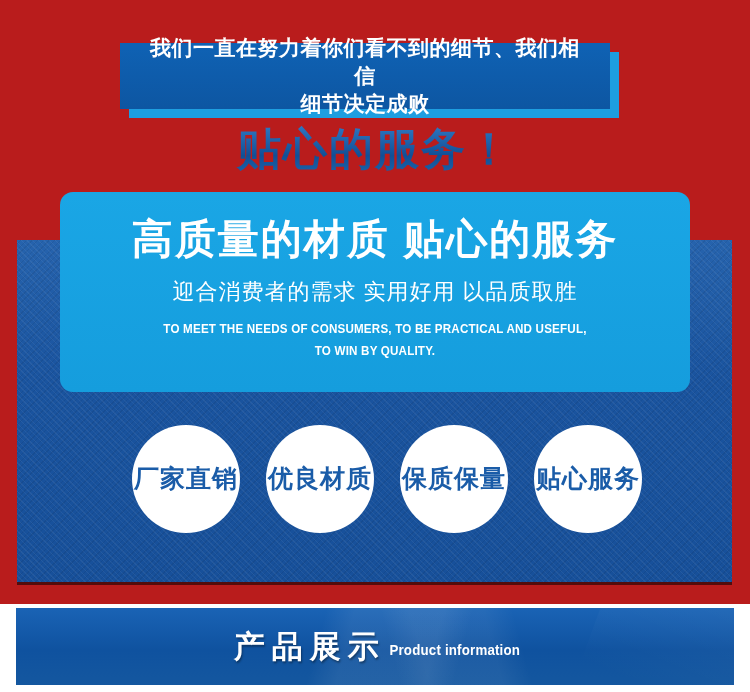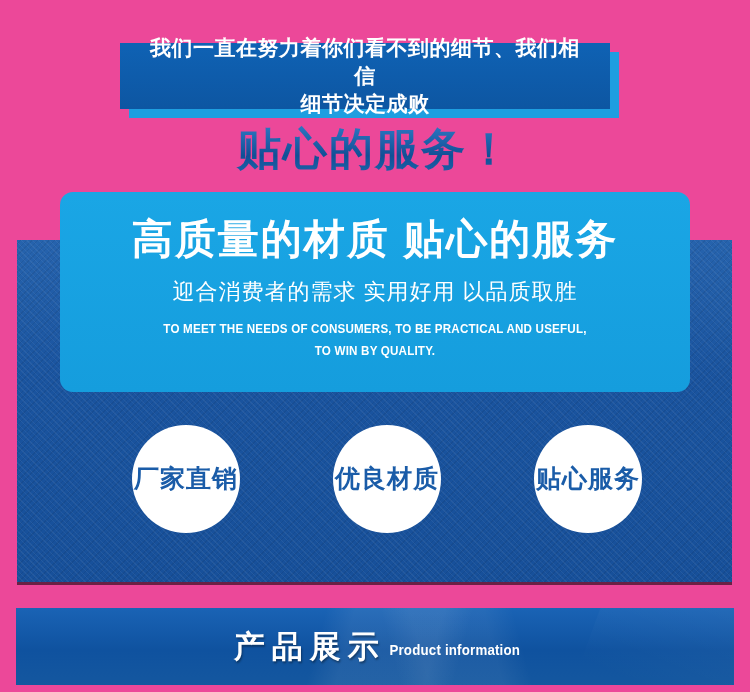--- a/index.html
+++ b/index.html
@@ -8,22 +8,22 @@
     width: 750px;
     height: 692px;
     background: #ffffff;
     font-family: "Liberation Sans", "DejaVu Sans", sans-serif;
     overflow: hidden;
   }
 
   #page {
     position: relative;
     width: 750px;
-    height: 692px;
-    background: #ec4899;
+    height: 604px;
+    background: #b91c1c;
   }
 
   
   .header-banner-wrap {
     position: absolute;
     left: 120px;
     top: 43px;
     width: 490px;
     height: 66px;
   }
@@ -250,20 +250,24 @@
   <div class="badges">
     <div class="badge">
       <div class="badge-line">厂家</div>
       <div class="badge-line">直销</div>
     </div>
     <div class="badge">
       <div class="badge-line">优良</div>
       <div class="badge-line">材质</div>
     </div>
     <div class="badge">
+      <div class="badge-line">保质</div>
+      <div class="badge-line">保量</div>
+    </div>
+    <div class="badge">
       <div class="badge-line">贴心</div>
       <div class="badge-line">服务</div>
     </div>
   </div>
 
   <div class="product-banner">
     <div class="product-inner">
       <div class="product-cn">产品展示</div>
       <div class="product-en">Product information</div>
     </div>

